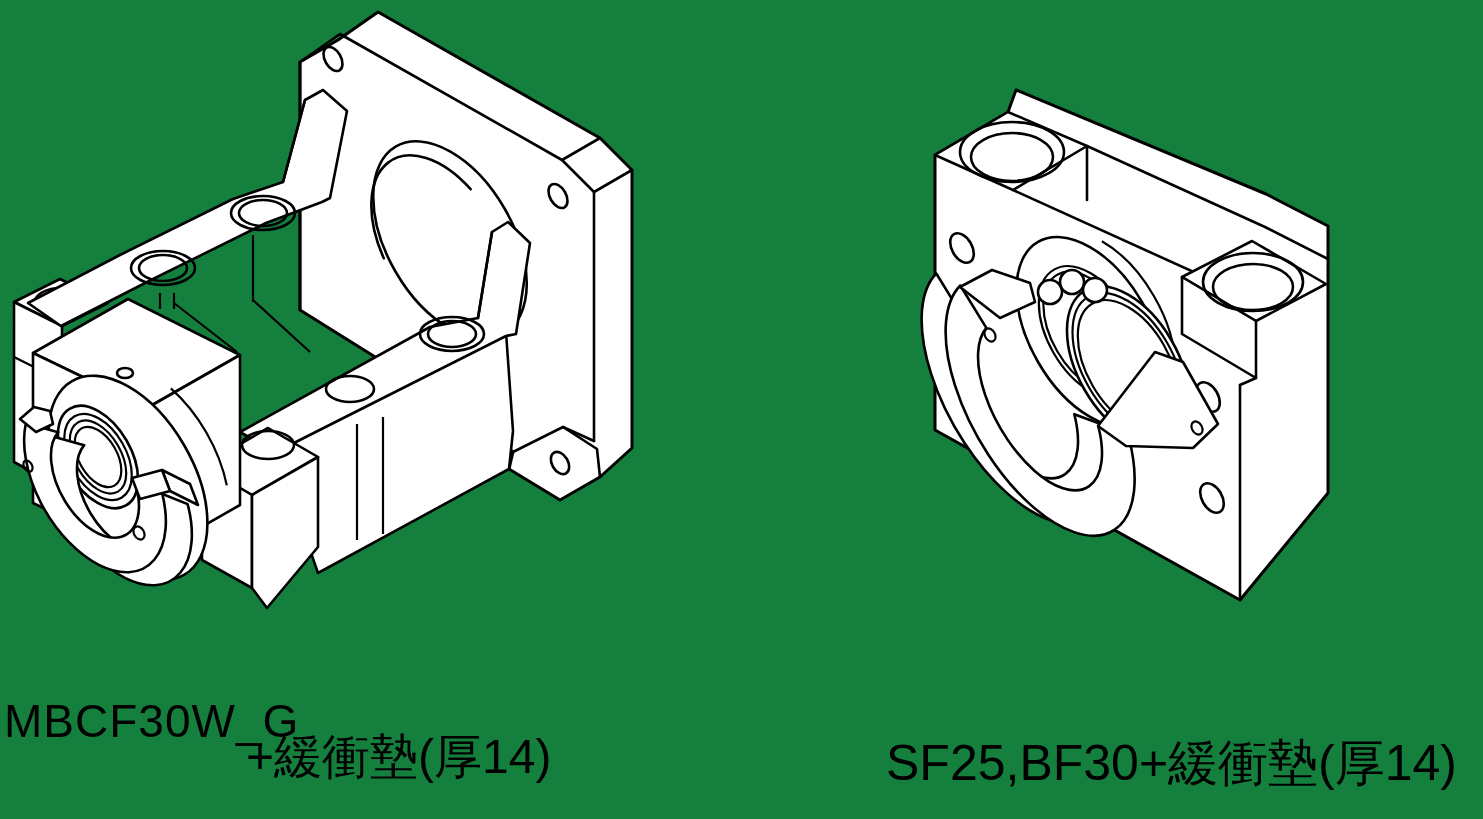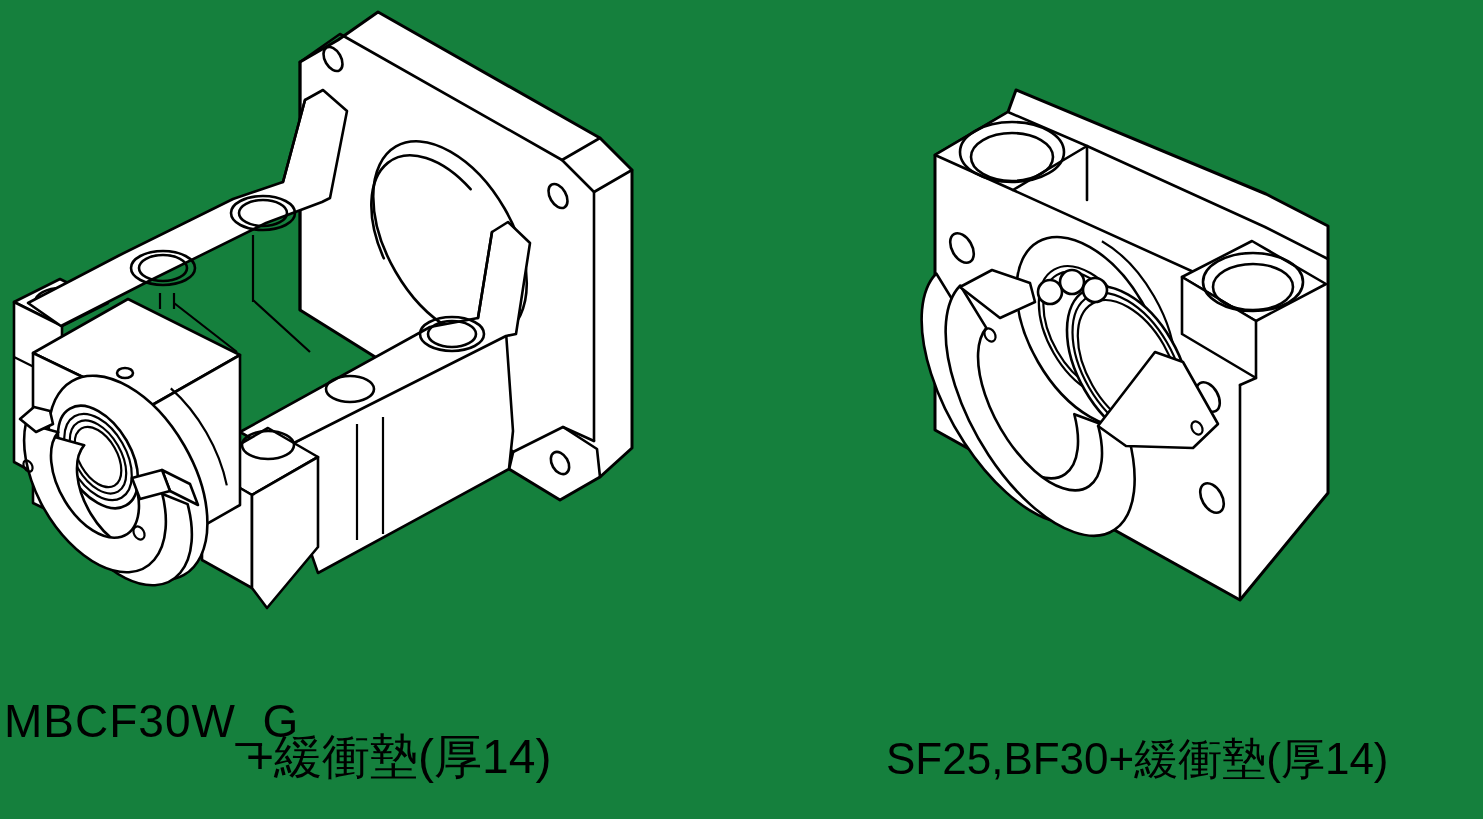--- a/index.html
+++ b/index.html
@@ -2,21 +2,21 @@
 <html><head>
 <meta charset="utf-8">
 <style>
   html,body{margin:0;padding:0;background:#fff;}
   #canvas{position:relative;width:1483px;height:819px;background:#15803d;overflow:hidden;
           font-family:"Liberation Sans","DejaVu Sans",sans-serif;color:#000;}
   .fig{position:absolute;}
   .cap{position:absolute;white-space:nowrap;color:#000;}
   .cap-model{font-size:46px;letter-spacing:1px;}
   .cap-suffix{font-size:48px;}
-  .cap-right{font-size:44px;}
+  .cap-right{font-size:50px;}
   svg *{vector-effect:none;}
   .ol{fill:#ffffff;stroke:#000;stroke-width:3;stroke-linejoin:round;}
   .ln{fill:none;stroke:#000;stroke-width:2.6;stroke-linejoin:round;stroke-linecap:round;}
   .th{fill:none;stroke:#000;stroke-width:2.2;}
   .wf{fill:#ffffff;stroke:#000;stroke-width:2.6;stroke-linejoin:round;}
 </style>
 </head>
 <body>
 
 <div id="canvas">

